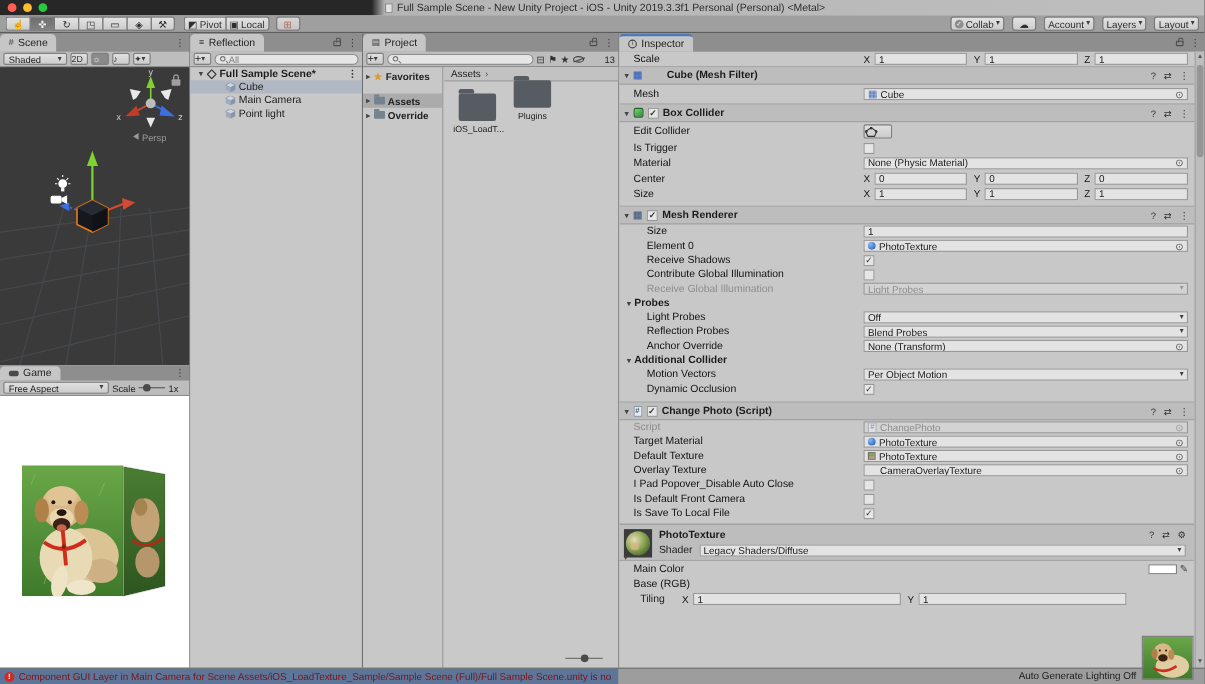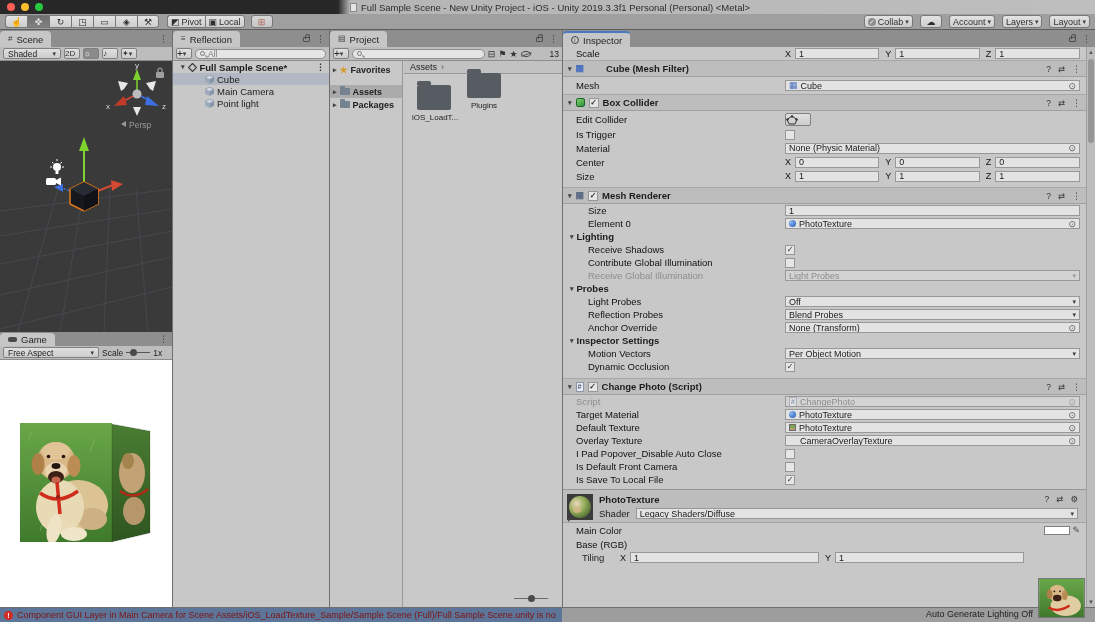--- a/index.html
+++ b/index.html
@@ -503,21 +503,21 @@
       </div>
       <div style="height:9px"></div>
       <div class="prow sel">
         <span class="i-foldr"></span>
         <span class="folder-ic"></span>
         <span>Assets</span>
       </div>
       <div class="prow">
         <span class="i-foldr"></span>
         <span class="folder-ic"></span>
-        <span>Packages</span>
+        <span>Override</span>
       </div>
     </div>
     <div class="proj-right">
       <div class="crumbbar">
         <span>Assets</span>
         <span class="i-crumb" style="color:#555"></span>
       </div>
       <div class="fitem" style="left:8px;top:24px">
         <div class="big-folder"></div>
         <span>iOS_LoadT...</span>
@@ -700,24 +700,20 @@
       <div class="irow">
         <span class="ilabel" style="padding-left:12px">Element 0</span>
         <div class="ival">
             <div class="fld">
               <span class="sphere-ic"></span>
               <span>PhotoTexture</span>
               <span class="i-picker"></span>
             </div>
           </div>
       </div>
-      <div class="sub">
-          <span class="i-fold"></span>
-          <span>Lighting</span>
-        </div>
       <div class="irow">
         <span class="ilabel" style="padding-left:12px">Receive Shadows</span>
         <div class="ival">
             <span class="cb i-check"></span>
           </div>
       </div>
       <div class="irow">
         <span class="ilabel" style="padding-left:12px">Contribute Global Illumination</span>
         <div class="ival">
             <span class="cb"></span>
@@ -758,21 +754,21 @@
         <span class="ilabel" style="padding-left:12px">Anchor Override</span>
         <div class="ival">
             <div class="fld">
               <span>None (Transform)</span>
               <span class="i-picker"></span>
             </div>
           </div>
       </div>
       <div class="sub">
           <span class="i-fold"></span>
-          <span>Inspector Settings</span>
+          <span>Additional Collider</span>
         </div>
       <div class="irow">
         <span class="ilabel" style="padding-left:12px">Motion Vectors</span>
         <div class="ival">
             <div class="fld">
               <span>Per Object Motion</span>
               <span class="i-caret"></span>
             </div>
           </div>
       </div>

